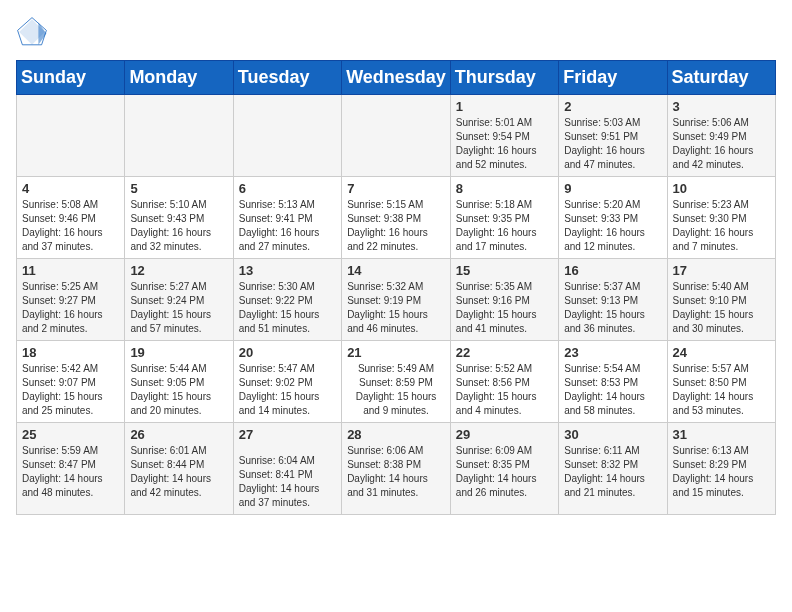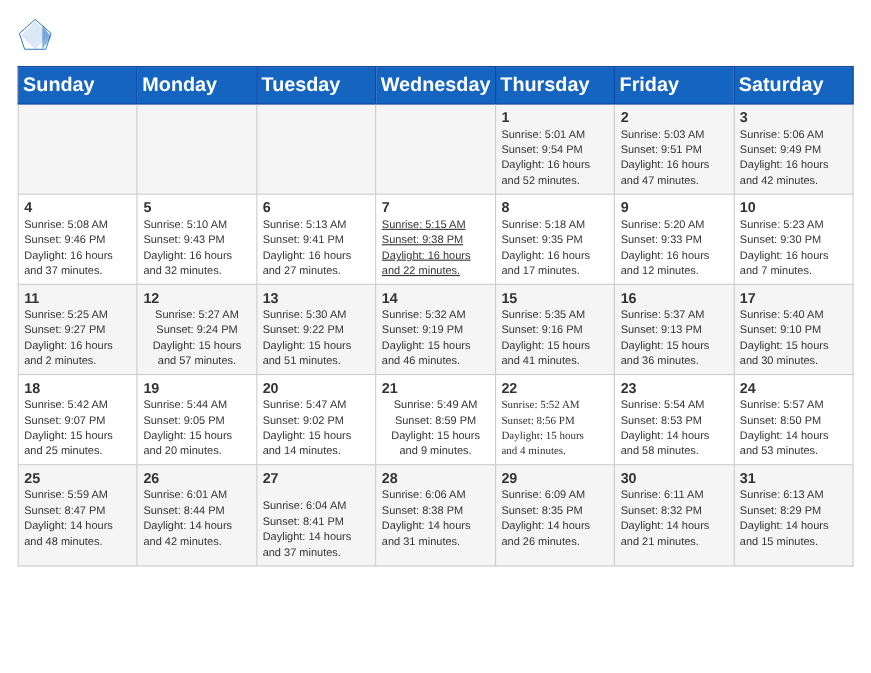--- a/index.html
+++ b/index.html
@@ -171,21 +171,21 @@
         </td>
         <td>
           <span class="day-num">6</span>
           <div class="day-info" style="white-space: pre-line;">Sunrise: 5:13 AM
 Sunset: 9:41 PM
 Daylight: 16 hours
 and 27 minutes.</div>
         </td>
         <td>
           <span class="day-num">7</span>
-          <div class="day-info" style="white-space: pre-line; text-decoration: underline;">Sunrise: 5:15 AM
+          <div class="day-info" style="white-space: pre-line;">Sunrise: 5:15 AM
 Sunset: 9:38 PM
 Daylight: 16 hours
 and 22 minutes.</div>
         </td>
         <td>
           <span class="day-num">8</span>
           <div class="day-info" style="white-space: pre-line;">Sunrise: 5:18 AM
 Sunset: 9:35 PM
 Daylight: 16 hours
 and 17 minutes.</div>
@@ -208,21 +208,21 @@
       <tr>
         <td>
           <span class="day-num">11</span>
           <div class="day-info" style="white-space: pre-line;">Sunrise: 5:25 AM
 Sunset: 9:27 PM
 Daylight: 16 hours
 and 2 minutes.</div>
         </td>
         <td>
           <span class="day-num">12</span>
-          <div class="day-info" style="white-space: pre-line; text-align: center;">Sunrise: 5:27 AM
+          <div class="day-info" style="white-space: pre-line;">Sunrise: 5:27 AM
 Sunset: 9:24 PM
 Daylight: 15 hours
 and 57 minutes.</div>
         </td>
         <td>
           <span class="day-num">13</span>
           <div class="day-info" style="white-space: pre-line;">Sunrise: 5:30 AM
 Sunset: 9:22 PM
 Daylight: 15 hours
 and 51 minutes.</div>
@@ -280,21 +280,21 @@
         </td>
         <td>
           <span class="day-num">21</span>
           <div class="day-info" style="white-space: pre-line; text-align: center;">Sunrise: 5:49 AM
 Sunset: 8:59 PM
 Daylight: 15 hours
 and 9 minutes.</div>
         </td>
         <td>
           <span class="day-num">22</span>
-          <div class="day-info" style="white-space: pre-line; font-family: Liberation Serif, serif;">Sunrise: 5:52 AM
+          <div class="day-info" style="white-space: pre-line;">Sunrise: 5:52 AM
 Sunset: 8:56 PM
 Daylight: 15 hours
 and 4 minutes.</div>
         </td>
         <td>
           <span class="day-num">23</span>
           <div class="day-info" style="white-space: pre-line;">Sunrise: 5:54 AM
 Sunset: 8:53 PM
 Daylight: 14 hours
 and 58 minutes.</div>

